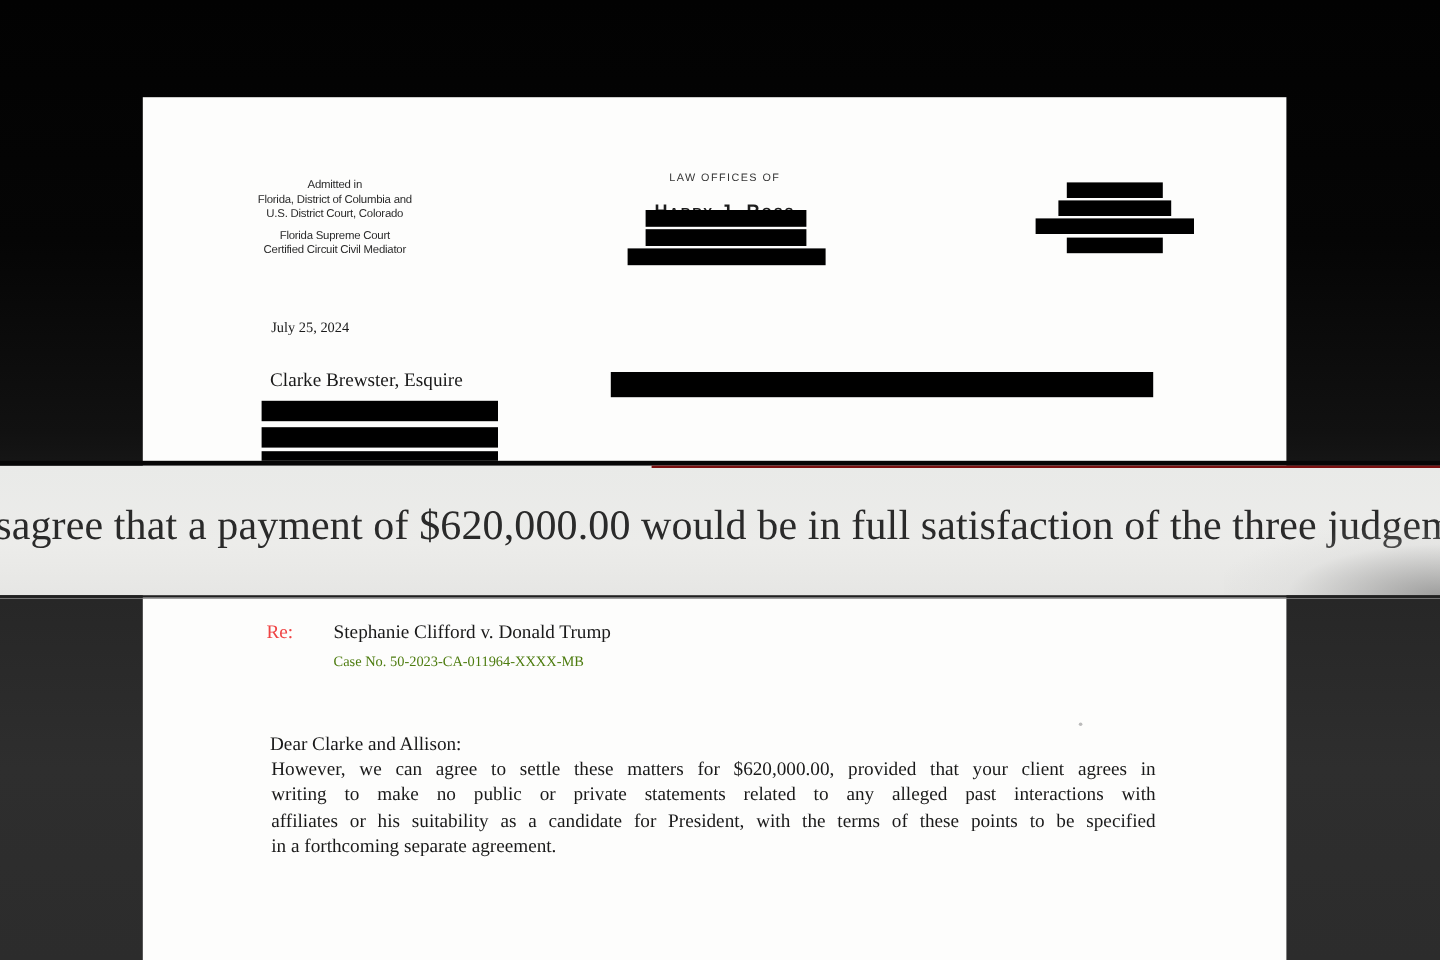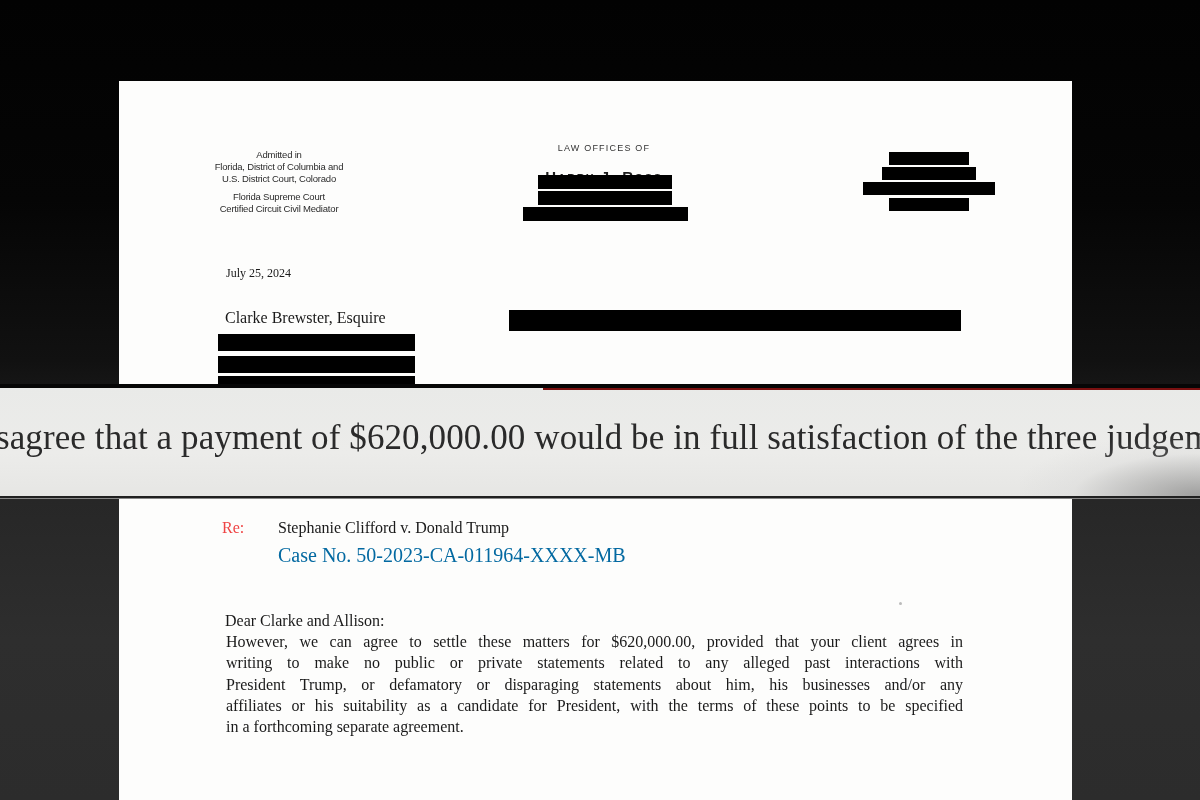--- a/index.html
+++ b/index.html
@@ -47,21 +47,21 @@
   .band-text {
     position:absolute; left:-4px; top:30px; white-space:nowrap;
     font-size:35px; color:#2a2a2a; letter-spacing:0.1px;
   }
   .band-curl {
     position:absolute; right:0; bottom:0; width:180px; height:60px;
     background:radial-gradient(ellipse at 100% 100%, rgba(110,110,110,0.6) 0%, rgba(200,200,200,0.2) 50%, rgba(236,236,234,0) 75%);
   }
   .re-label { left:103px; top:438px; font-size:16px; color:#ef4444; }
   .re-line1 { left:159px; top:438px; font-size:16px; color:#1a1a1a; }
-  .re-line2 { left:159px; top:463px; font-size:20px; color:#0369a1; }
+  .re-line2 { left:159px; top:463px; font-size:12px; color:#4d7c0f; }
   .salutation { left:106px; top:509px; font-size:16px; color:#1a1a1a;margin-top:22px; }
   .speck { left:780px; top:521px; width:3px; height:3px; background:#bbb; border-radius:50%; }
   .body-para {
     left:107px; top:550px; width:737px;
     font-size:16px; line-height:21.3px; color:#1a1a1a;
     text-align:justify; text-align-last:left;
   }
   .body-para span.line { display:block; text-align:justify; text-align-last:justify; }
   .body-para span.line.last { text-align-last:left; }
 </style>
@@ -103,21 +103,20 @@
   <div class="abs re-label">Re:</div>
   <div class="abs re-line1">Stephanie Clifford v. Donald Trump</div>
   <div class="abs re-line2">Case No. 50-2023-CA-011964-XXXX-MB</div>
 
   <div class="abs salutation">Dear Clarke and Allison:</div>
   <div class="abs speck"></div>
 
   <div class="abs body-para">
     <span class="line">However, we can agree to settle these matters for $620,000.00, provided that your client agrees in</span>
     <span class="line">writing to make no public or private statements related to any alleged past interactions with</span>
-    <span class="line">President Trump, or defamatory or disparaging statements about him, his businesses and/or any</span>
     <span class="line">affiliates or his suitability as a candidate for President, with the terms of these points to be specified</span>
     <span class="line last">in a forthcoming separate agreement.</span>
   </div>
 </div>
 
 <div class="band">
   <div class="band-text">sagree that a payment of $620,000.00 would be in full satisfaction of the three judgement</div>
   <div class="band-curl"></div>
 </div>
 <div class="band-red"></div>

